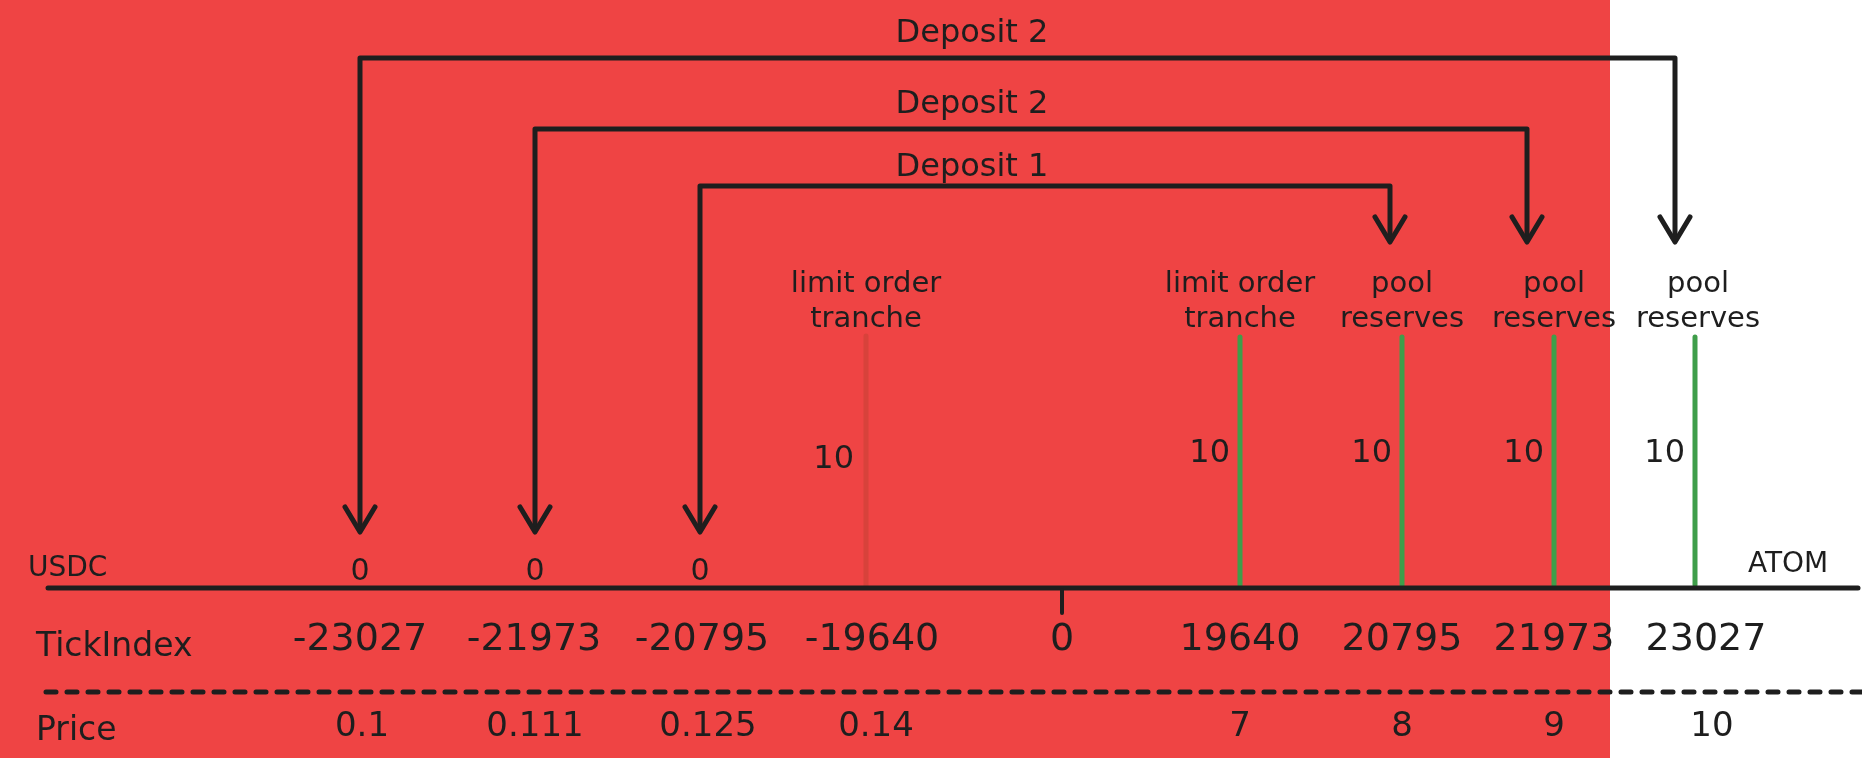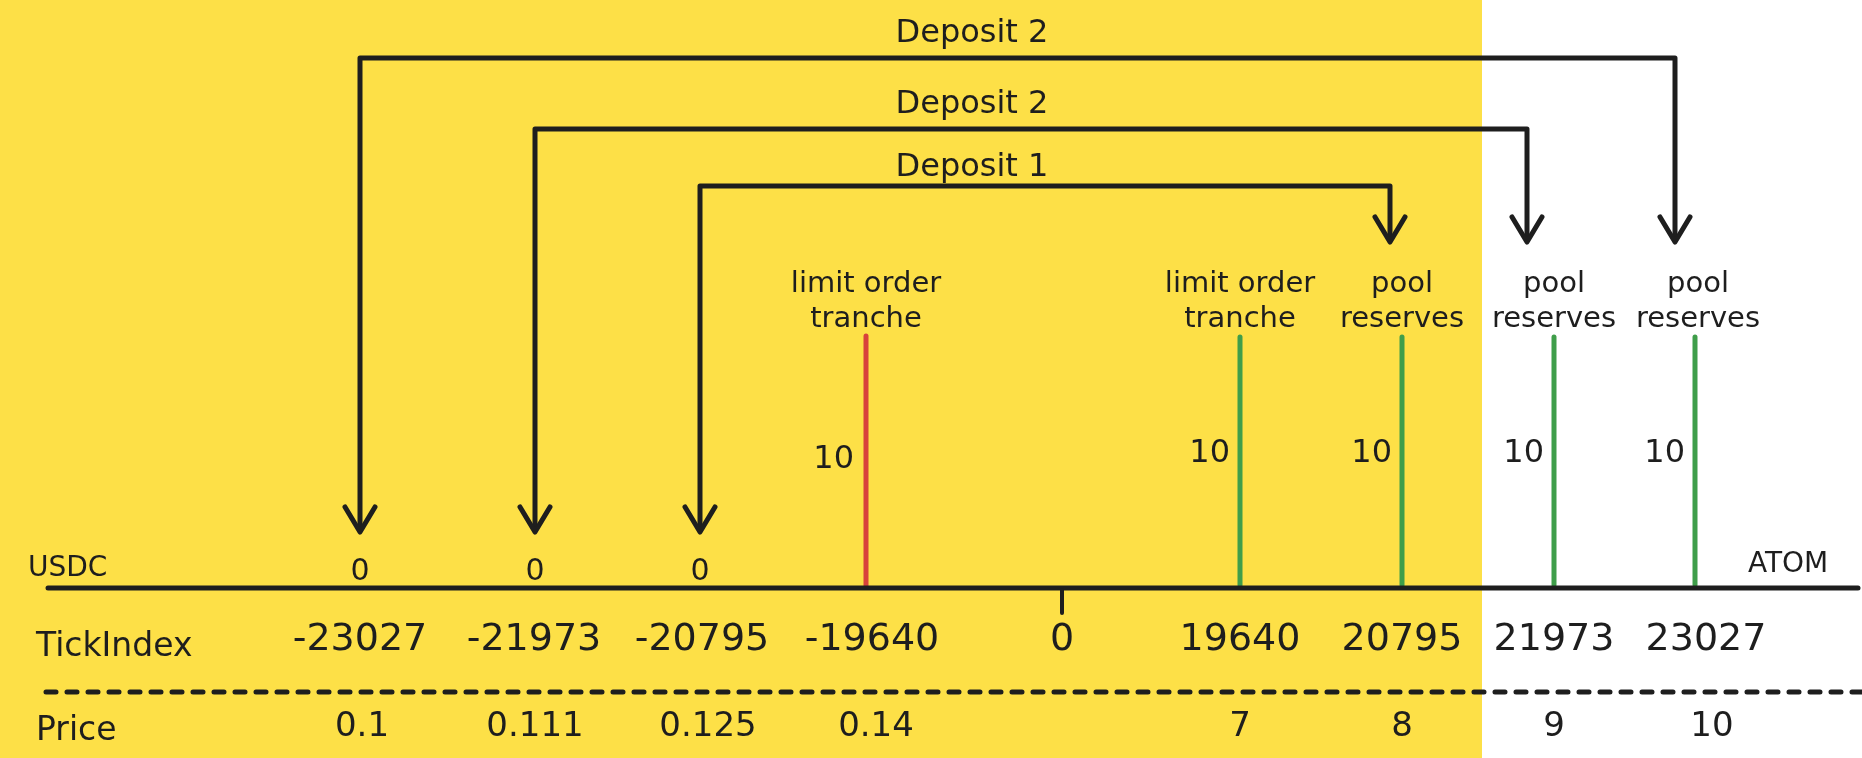--- a/index.html
+++ b/index.html
@@ -1,16 +1,16 @@
 <!DOCTYPE html>
 <html><head>
 <meta charset="utf-8">
 <style>
   html, body { margin: 0; padding: 0; background: #ffffff; }
-  .canvas-wrap { width: 1482px; height: 758px; position: relative; background: #fde047; }
+  .canvas-wrap { width: 1610px; height: 758px; position: relative; background: #ef4444; }
   svg { display: block; }
   svg text {
     font-family: "DejaVu Sans", sans-serif;
     fill: #1e1e1e;
   }
   .mid { text-anchor: middle; }
   .end { text-anchor: end; }
   .f-deposit  { font-size: 32px; }
   .f-marker   { font-size: 29px; }
   .f-amount   { font-size: 32px; }

